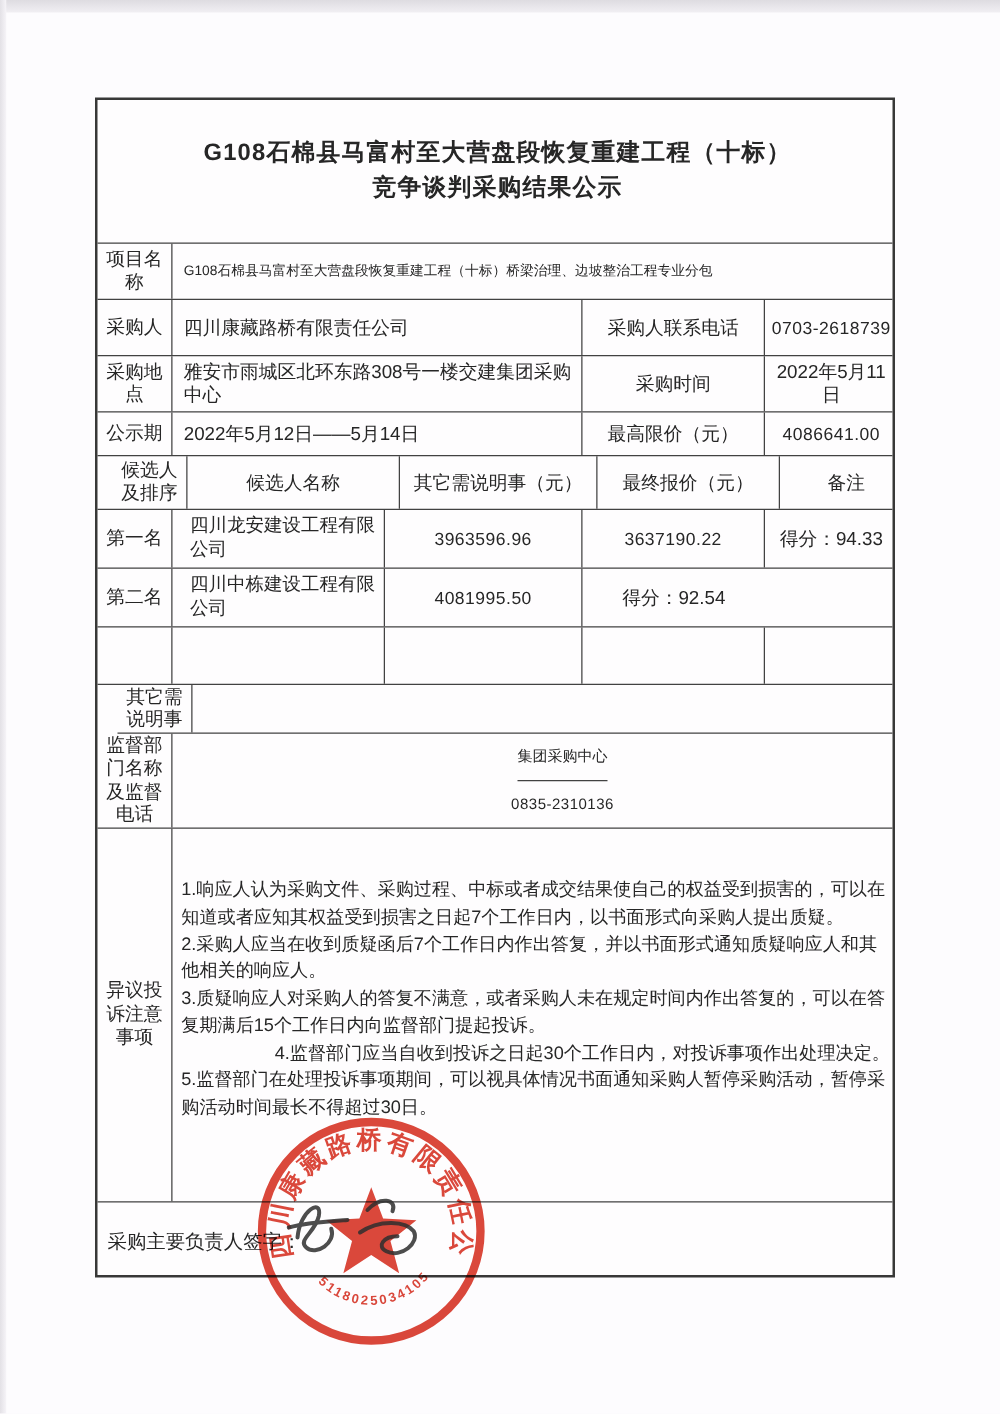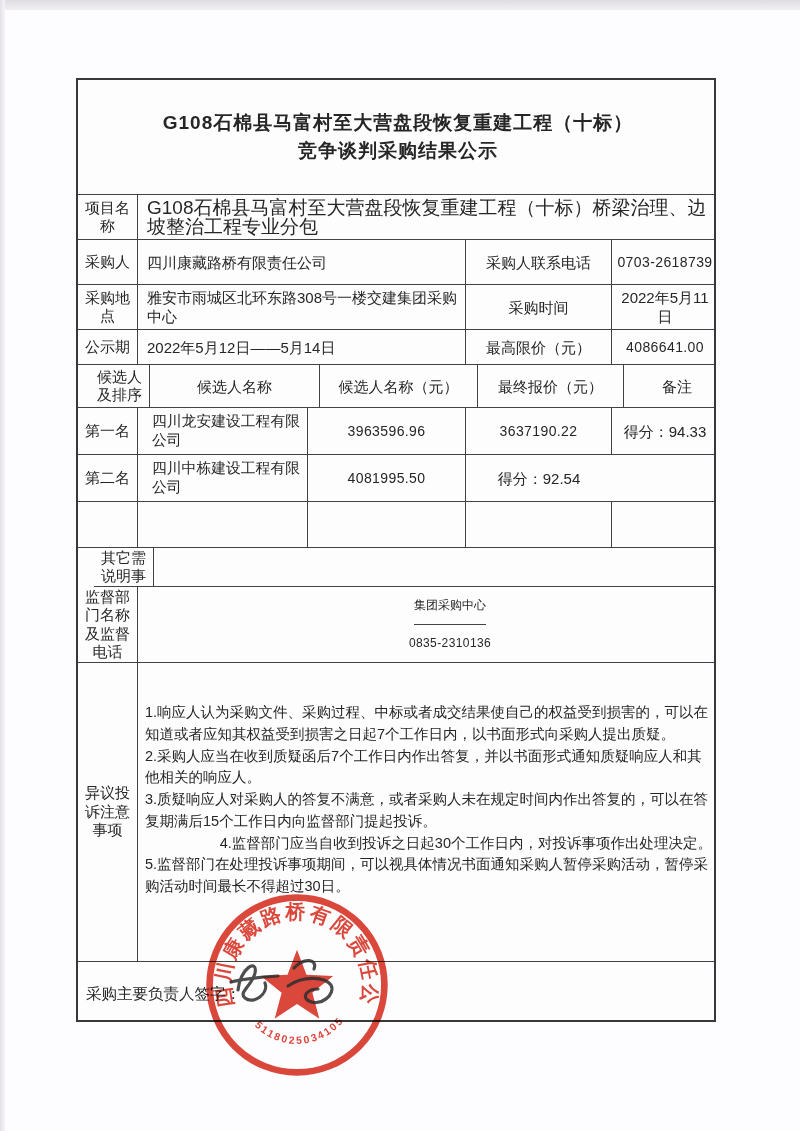--- a/index.html
+++ b/index.html
@@ -38,21 +38,21 @@
   .c-left { justify-content:flex-start; text-align:left; padding-left:9px; }
   .span2 { grid-column:span 2; }
   .span4 { grid-column:span 4; }
   .span5 { grid-column:1 / -1; }
   .label-cell { justify-content:center; text-align:center; line-height:18.5px; padding:2px 3px; }
 
   .title-row { height:115px; }
   .title-cell { flex-direction:column; justify-content:center; font-weight:bold; font-size:19px; line-height:28px; letter-spacing:1px; text-align:center; }
 
   .r-project { height:45px; }
-  .r-project .c-left { font-size:19px; }
+  .r-project .c-left { font-size:11px; }
   .r-purchaser { height:45px; }
   .r-location { height:45px; }
   .r-publicity { height:35px; }
   .r-cand-head { height:43px;padding-left:12px; }
   .r-cand { height:47px; }
   .r-cand-empty { height:46px; }
   .r-other { height:39px;margin-left:16px; }
   .r-superv { height:76px; }
   .r-objection { height:299px; }
   .r-sign { height:62px; }
@@ -110,21 +110,21 @@
     <div class="trow r-publicity">
       <div class="cell label-cell">公示期</div>
       <div class="cell span2 c-left">2022年5月12日——5月14日</div>
       <div class="cell c-center">最高限价（元）</div>
       <div class="cell c-center num">4086641.00</div>
     </div>
 
     <div class="trow r-cand-head">
       <div class="cell label-cell">候选人及排序</div>
       <div class="cell c-center">候选人名称</div>
-      <div class="cell c-center">候选人名称（元）</div>
+      <div class="cell c-center">其它需说明事（元）</div>
       <div class="cell c-center">最终报价（元）</div>
       <div class="cell c-center">备注</div>
     </div>
 
     <div class="trow r-cand">
       <div class="cell label-cell">第一名</div>
       <div class="cell c-left cand-name">四川龙安建设工程有限公司</div>
       <div class="cell c-center num">3963596.96</div>
       <div class="cell c-center num">3637190.22</div>
       <div class="cell c-center">得分：94.33</div>

